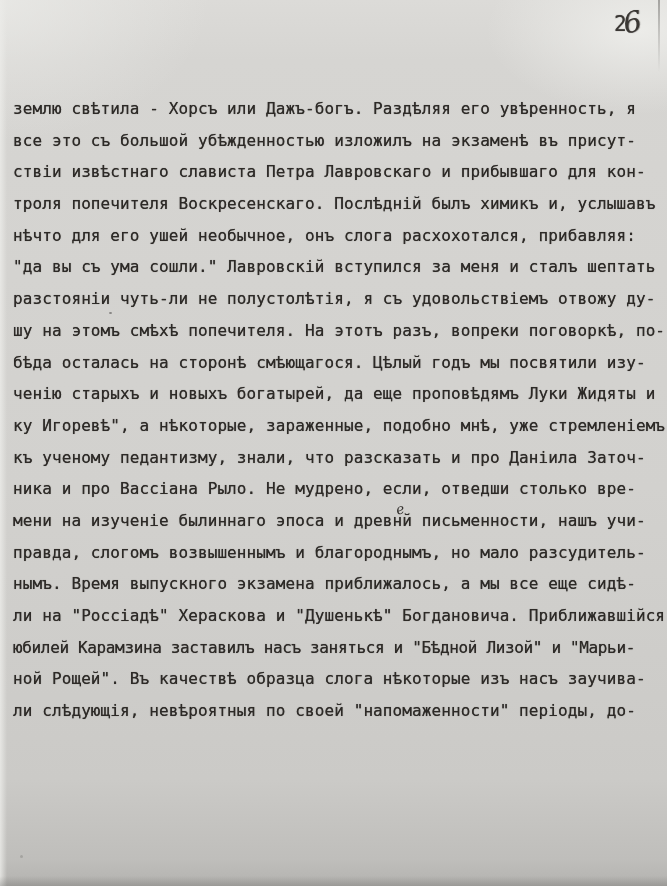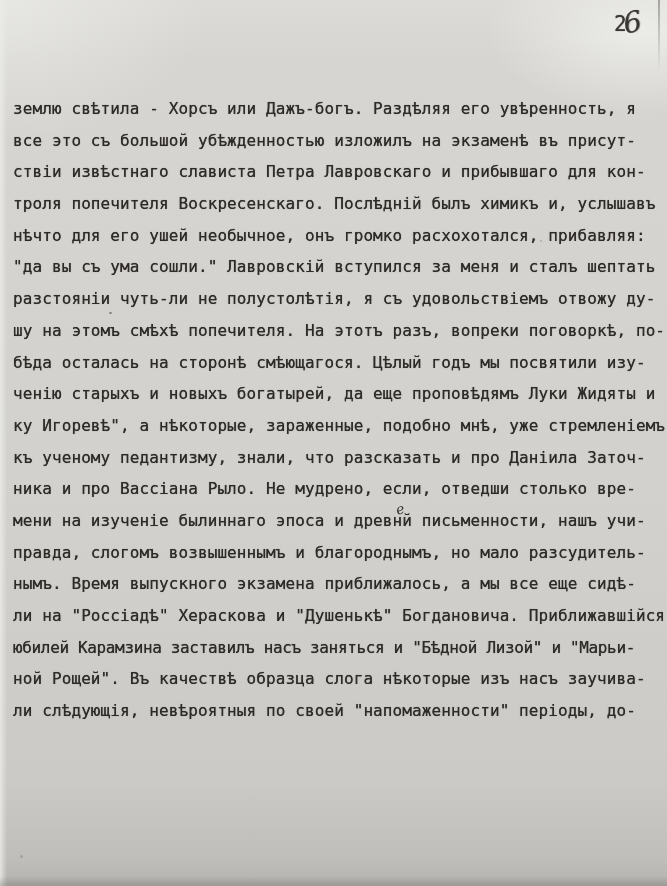--- a/index.html
+++ b/index.html
@@ -124,21 +124,21 @@
 
   <div class="page-number">
     <span class="typed">2</span><span class="hand">6</span>
   </div>
 
   <div class="text-block" id="text-block">
       <div class="line">землю свѣтила - Хорсъ или Дажъ-богъ. Раздѣляя его увѣренность, я</div>
       <div class="line">все это съ большой убѣжденностью изложилъ на экзаменѣ въ присут-</div>
       <div class="line">ствіи извѣстнаго слависта Петра Лавровскаго и прибывшаго для кон-</div>
       <div class="line">троля попечителя Воскресенскаго. Послѣдній былъ химикъ и, услышавъ</div>
-      <div class="line">нѣчто для его ушей необычное, онъ громко расхохотался, прибавляя:</div>
+      <div class="line">нѣчто для его ушей необычное, онъ слога расхохотался, прибавляя:</div>
       <div class="line">"да вы съ ума сошли." Лавровскій вступился за меня и сталъ шептать</div>
       <div class="line">разстояніи чуть-ли не полустолѣтія, я съ удовольствіемъ отвожу ду-</div>
       <div class="line">шу на этомъ смѣхѣ попечителя. На этотъ разъ, вопреки поговоркѣ, по-</div>
       <div class="line">бѣда осталась на сторонѣ смѣющагося. Цѣлый годъ мы посвятили изу-</div>
       <div class="line">ченію старыхъ и новыхъ богатырей, да еще проповѣдямъ Луки Жидяты и</div>
       <div class="line">ку Игоревѣ", а нѣкоторые, зараженные, подобно мнѣ, уже стремленіемъ</div>
       <div class="line">къ ученому педантизму, знали, что разсказать и про Даніила Заточ-</div>
       <div class="line">ника и про Вассіана Рыло. Не мудрено, если, отведши столько вре-</div>
       <div class="line">мени на изученіе былиннаго эпоса и древн<span class="hand-insert"><span>е</span></span>й письменности, нашъ учи-</div>
       <div class="line">правда, слогомъ возвышеннымъ и благороднымъ, но мало разсудитель-</div>

